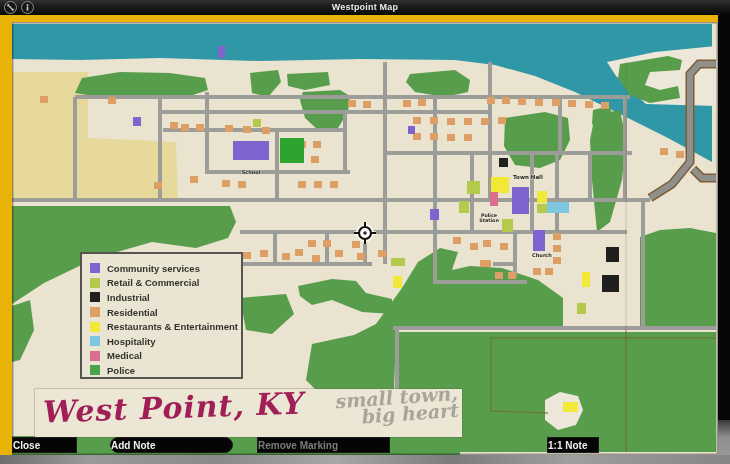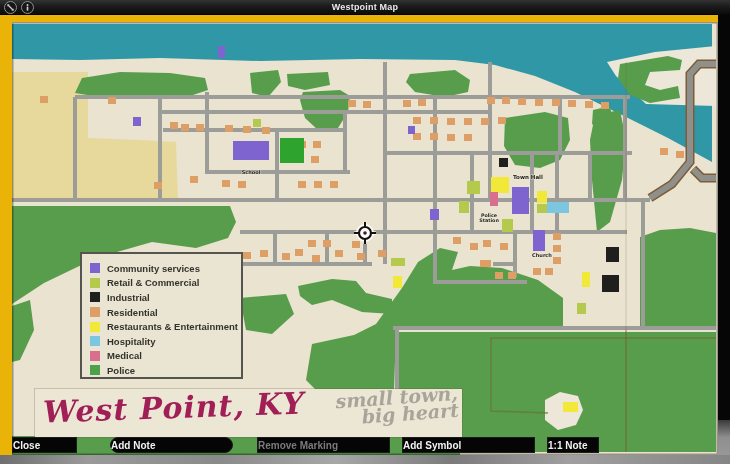--- a/index.html
+++ b/index.html
@@ -279,19 +279,18 @@
     <span id="banner-title">West Point, KY</span>
     <span id="banner-tag">
       <span>small town,</span><br>
       <span>big heart</span>
     </span>
   </div>
 
   <div class="tbtn" id="btn-close">Close</div>
   <div class="tbtn" id="btn-addnote">Add Note</div>
   <div class="tbtn" id="btn-remove" style="color: rgb(123, 123, 123);">Remove Marking</div>
-  <div class="tbtn" id="btn-addsymbol">Add Symbol</div>
   <div class="tbtn" id="btn-scale">1:1 Note</div>
 
   <div id="right-frame"></div>
   <div id="right-corner"></div>
   <div id="bottom-strip"></div>
 </div>
 
 </body></html>

